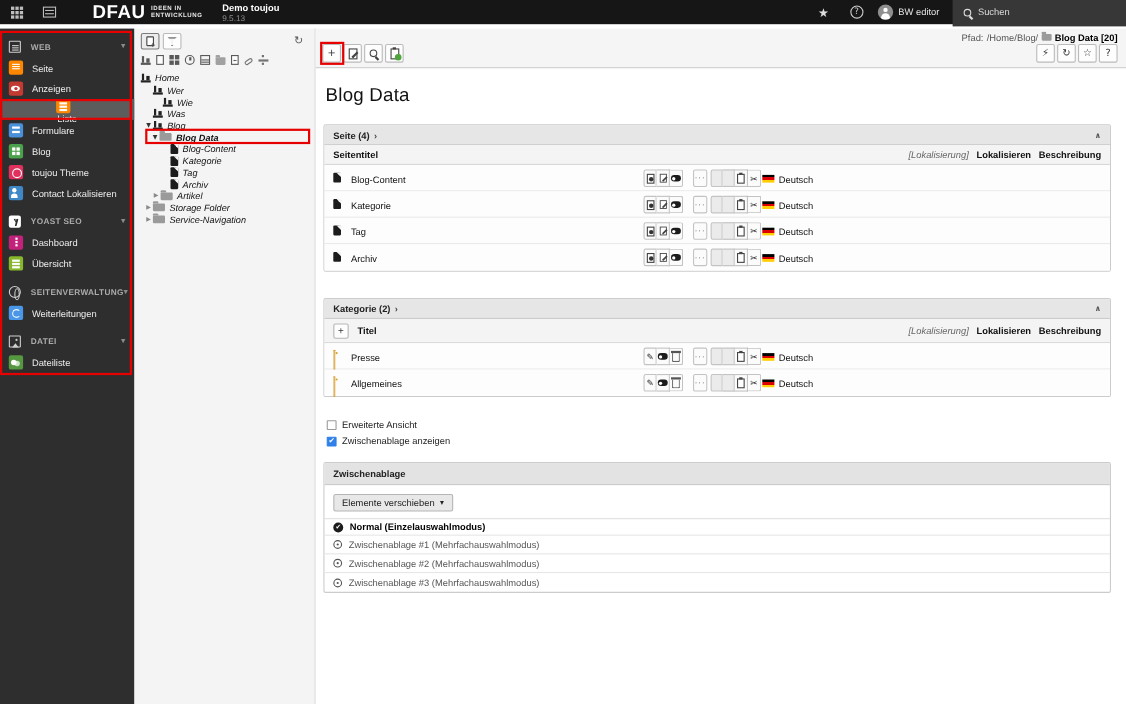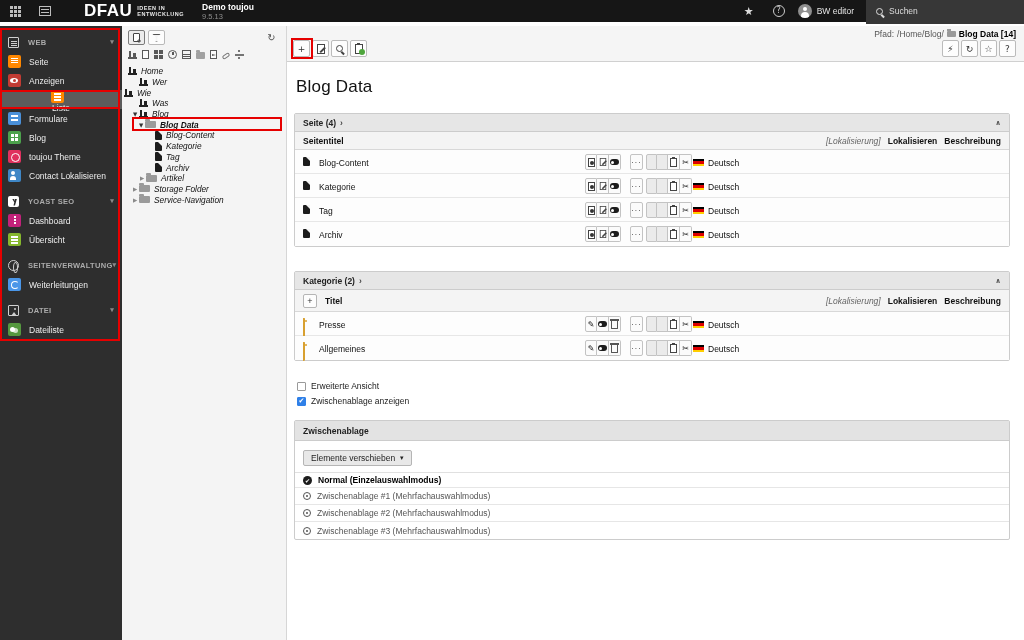--- a/index.html
+++ b/index.html
@@ -336,21 +336,21 @@
   </div>
   <div class="tree-rows">
     <div class="tree-row" style="padding-left:6px">
         <span class="t-ic t-bench"></span>
         <span>Home</span>
       </div>
     <div class="tree-row" style="padding-left:17px">
         <span class="t-ic t-bench"></span>
         <span>Wer</span>
       </div>
-    <div class="tree-row" style="padding-left:2px">
+    <div class="tree-row" style="padding-left:26px">
         <span class="t-ic t-bench"></span>
         <span>Wie</span>
       </div>
     <div class="tree-row" style="padding-left:17px">
         <span class="t-ic t-bench"></span>
         <span>Was</span>
       </div>
     <div class="tree-row" style="padding-left:9px">
         <span class="tcaret">▼</span>
         <span class="t-ic t-bench"></span>
@@ -394,21 +394,21 @@
       </div>
   </div>
 </div>
 
 <div class="content">
   <div class="docheader">
     <div class="path">
       <span>Pfad:</span>
       <span>/Home/Blog/</span>
       <span class="mini-folder"></span>
-      <b>Blog Data [14]</b>
+      <b>Blog Data [20]</b>
     </div>
     <div class="dh-toolbar">
       <div class="dh-btn">+</div>
       <div class="dh-btn">
           <div class="doc-pencil"></div>
         </div>
       <div class="dh-btn">
           <div class="mag-d"></div>
         </div>
       <div class="dh-btn">

